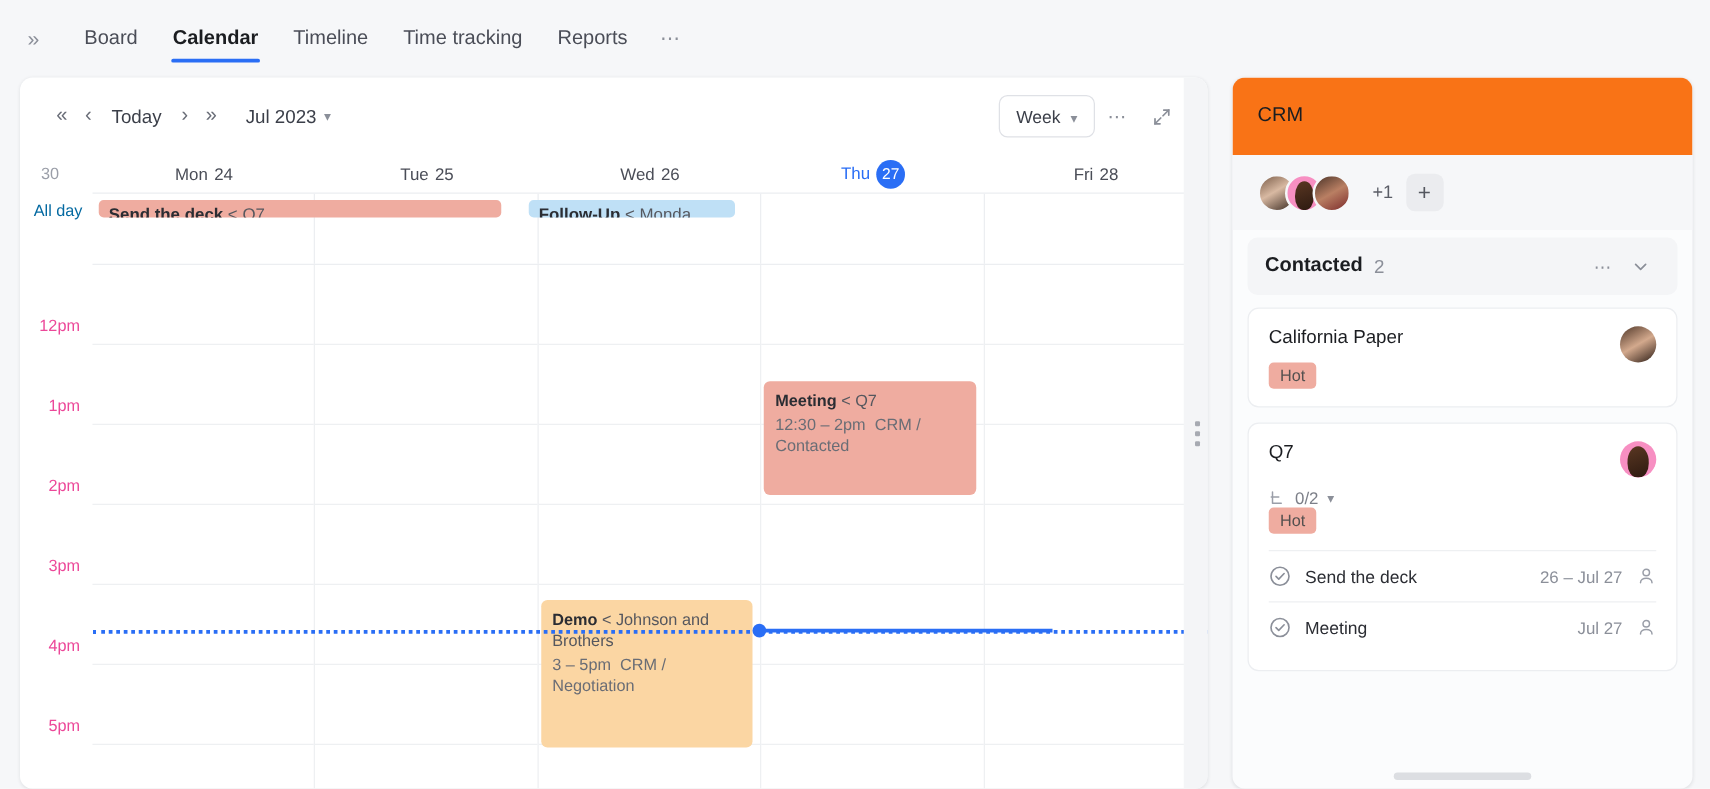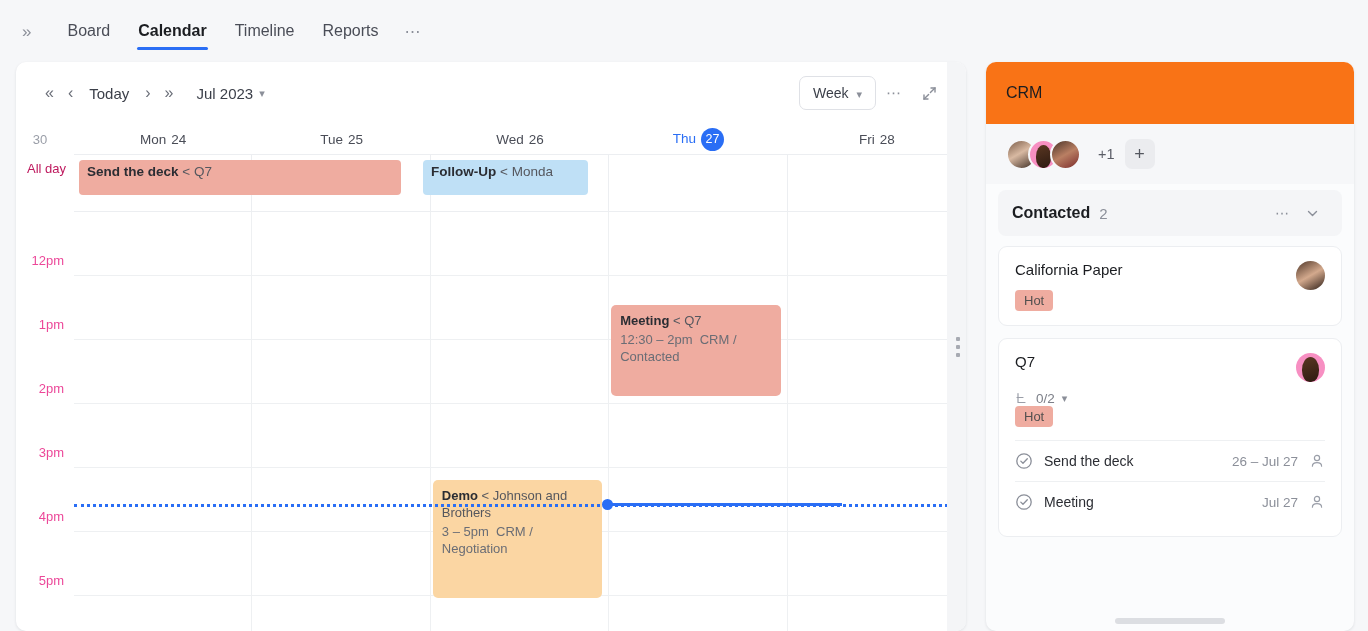--- a/index.html
+++ b/index.html
@@ -125,35 +125,35 @@
   }
 
   
   .allday {
     display: flex;
     height: 58px;
     flex-shrink: 0;
   }
   .allday-lbl {
     width: 58px; flex-shrink: 0;
-    font-size: 13px; color: #be185d;
+    font-size: 13px; color: #0369a1;
     padding-top: 7px; text-align: right; padding-right: 8px;
   }
   .allday-grid {
     flex: 1; display: flex; position: relative;
     border-top: 1px solid #eceef1;
     border-bottom: 1px solid #eceef1;
   }
   .allday-grid .col {
     flex: 1; border-right: 1px solid #eceef1;
   }
   .allday-grid .col:last-child { border-right: none; }
   .ad-ev {
     position: absolute;
-    top: 5px; height: 35px;
+    top: 5px; height: 14px;
     border-radius: 4px;
     font-size: 13.5px;
     padding: 4px 8px;
     white-space: nowrap;
     overflow: hidden;
     cursor: pointer;
   }
   .ad-ev .t { font-weight: 600; color: #2b2d33; }
   .ad-ev .s { color: #55575e; }
   .ad-red { background: #efaca0; }
@@ -344,20 +344,21 @@
   }
 </style>
 </head>
 <body>
 
 <div class="tabbar">
   <span class="chev-right">»</span>
   <div class="tab"><span>Board</span></div>
   <div class="tab active"><span>Calendar</span></div>
   <div class="tab"><span>Timeline</span></div>
+  <div class="tab"><span>Time tracking</span></div>
   <div class="tab"><span>Reports</span></div>
   <span class="tab-more">⋯</span>
 </div>
 
 <div class="body-wrap">
 
   <div class="cal-card">
 
     <div class="cal-toolbar">
       <span class="nav-btn">«</span>

